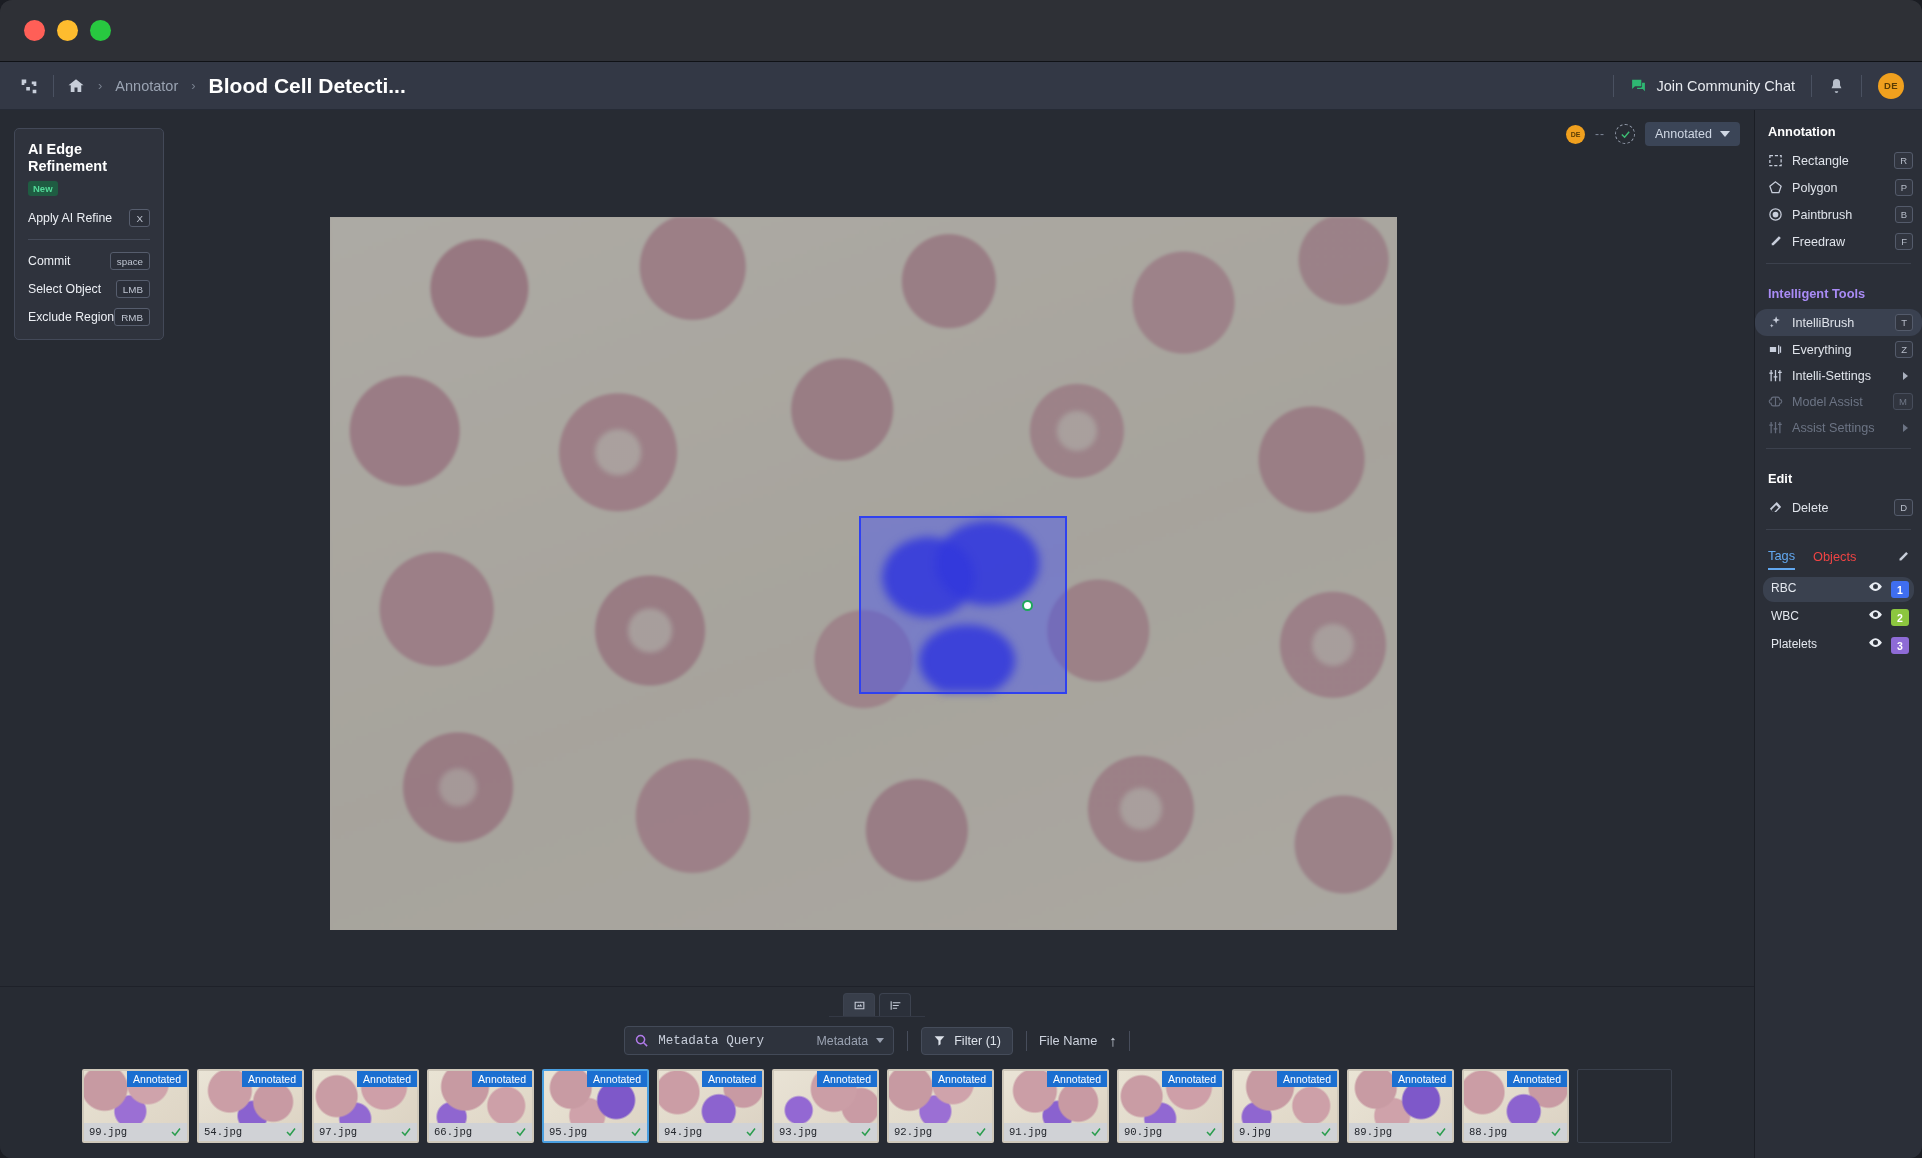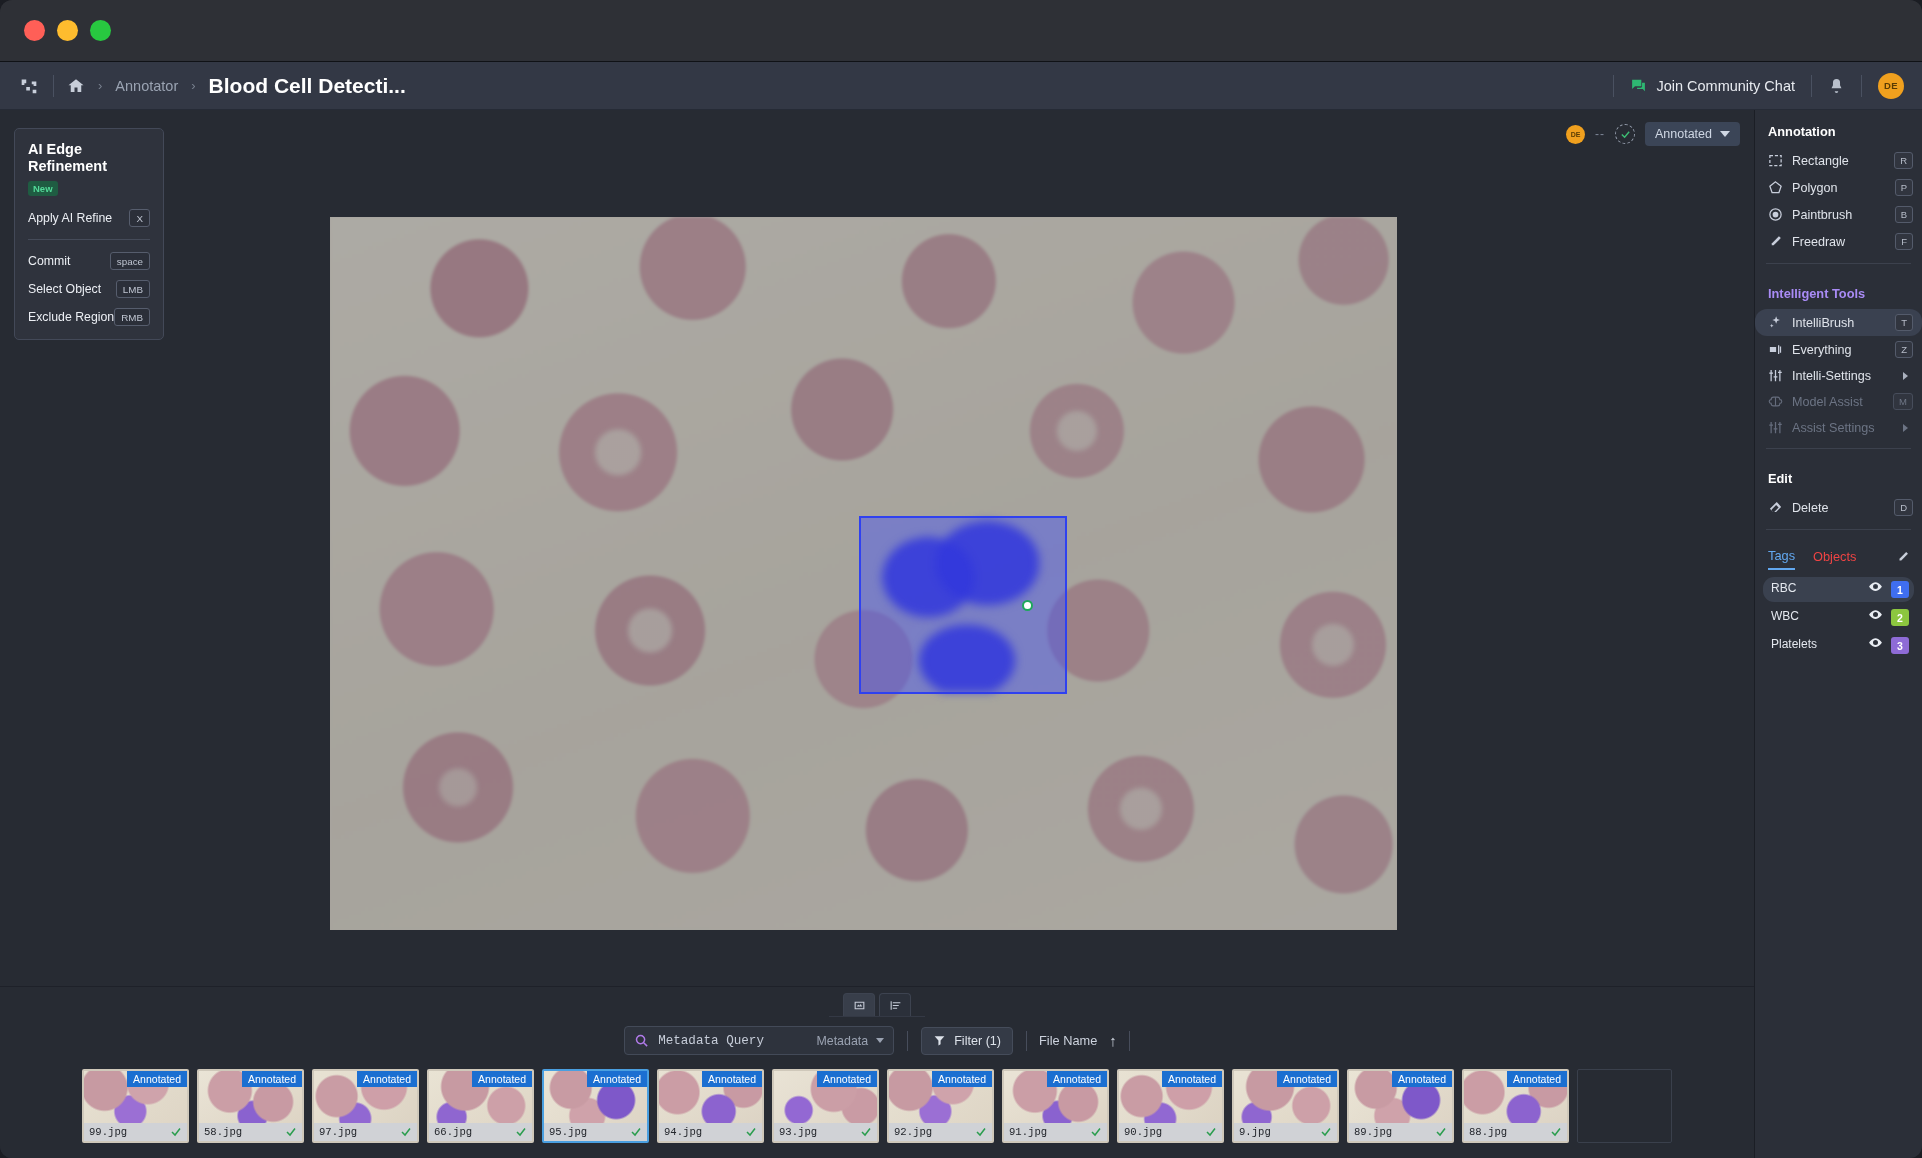--- a/index.html
+++ b/index.html
@@ -440,21 +440,21 @@
                 <span class="thumb-name">99.jpg</span>
                 <svg viewBox="0 0 24 24" class="check-ico" fill="none" stroke="currentColor" stroke-width="3">
                   <path d="M4 12l6 6L20 5"></path>
                 </svg>
               </div>
             </div>
             <div class="thumb">
               <div class="thumb-img" style="background: radial-gradient(circle at 30% 35%, rgb(203, 158, 166) 0px, rgb(203, 158, 166) 21px, transparent 23px), radial-gradient(circle at 72% 55%, rgb(200, 154, 163) 0px, rgb(200, 154, 163) 19px, transparent 21px), radial-gradient(circle at 52% 80%, rgb(138, 98, 207) 0px, rgb(138, 98, 207) 14px, transparent 16px), linear-gradient(150deg, rgb(234, 228, 214), rgb(221, 212, 196)); filter: blur(0.6px);"></div>
               <div class="badge-ann">Annotated</div>
               <div class="thumb-foot">
-                <span class="thumb-name">58.jpg</span>
+                <span class="thumb-name">54.jpg</span>
                 <svg viewBox="0 0 24 24" class="check-ico" fill="none" stroke="currentColor" stroke-width="3">
                   <path d="M4 12l6 6L20 5"></path>
                 </svg>
               </div>
             </div>
             <div class="thumb">
               <div class="thumb-img" style="background: radial-gradient(circle at 22% 45%, rgb(201, 156, 164) 0px, rgb(201, 156, 164) 20px, transparent 22px), radial-gradient(circle at 68% 28%, rgb(206, 159, 168) 0px, rgb(206, 159, 168) 22px, transparent 24px), radial-gradient(circle at 40% 85%, rgb(145, 104, 210) 0px, rgb(145, 104, 210) 15px, transparent 17px), linear-gradient(130deg, rgb(232, 226, 211), rgb(220, 211, 195)); filter: blur(0.6px);"></div>
               <div class="badge-ann">Annotated</div>
               <div class="thumb-foot">
                 <span class="thumb-name">97.jpg</span>

